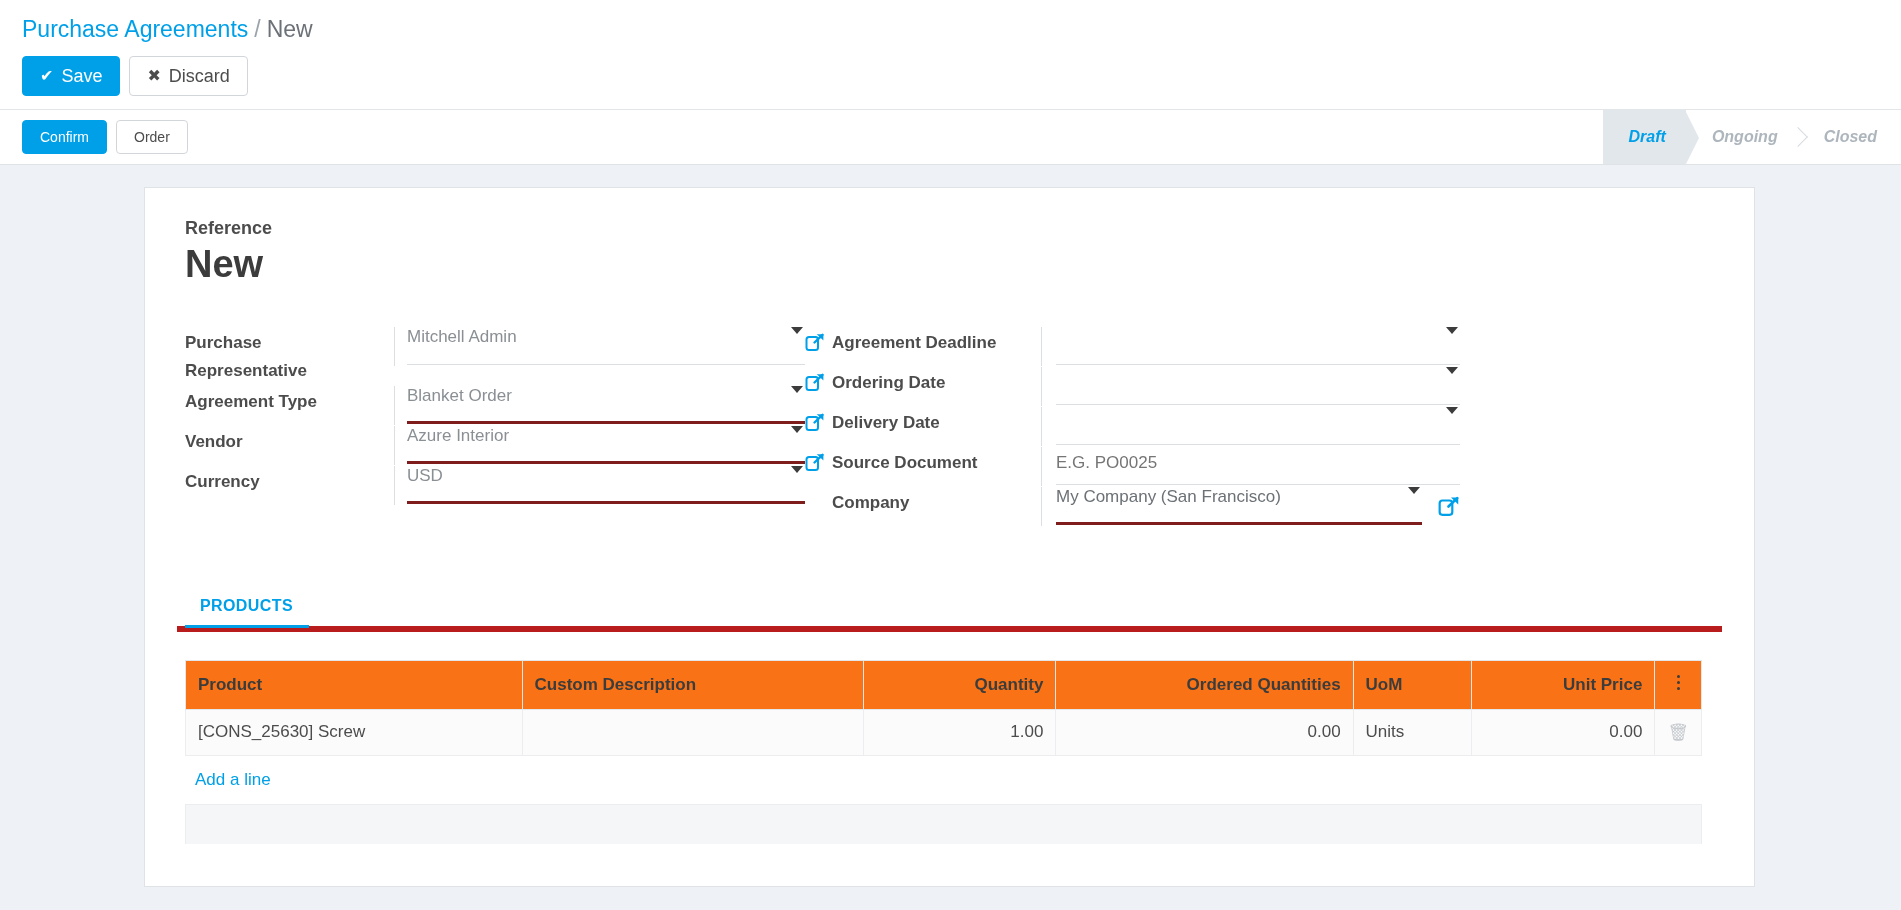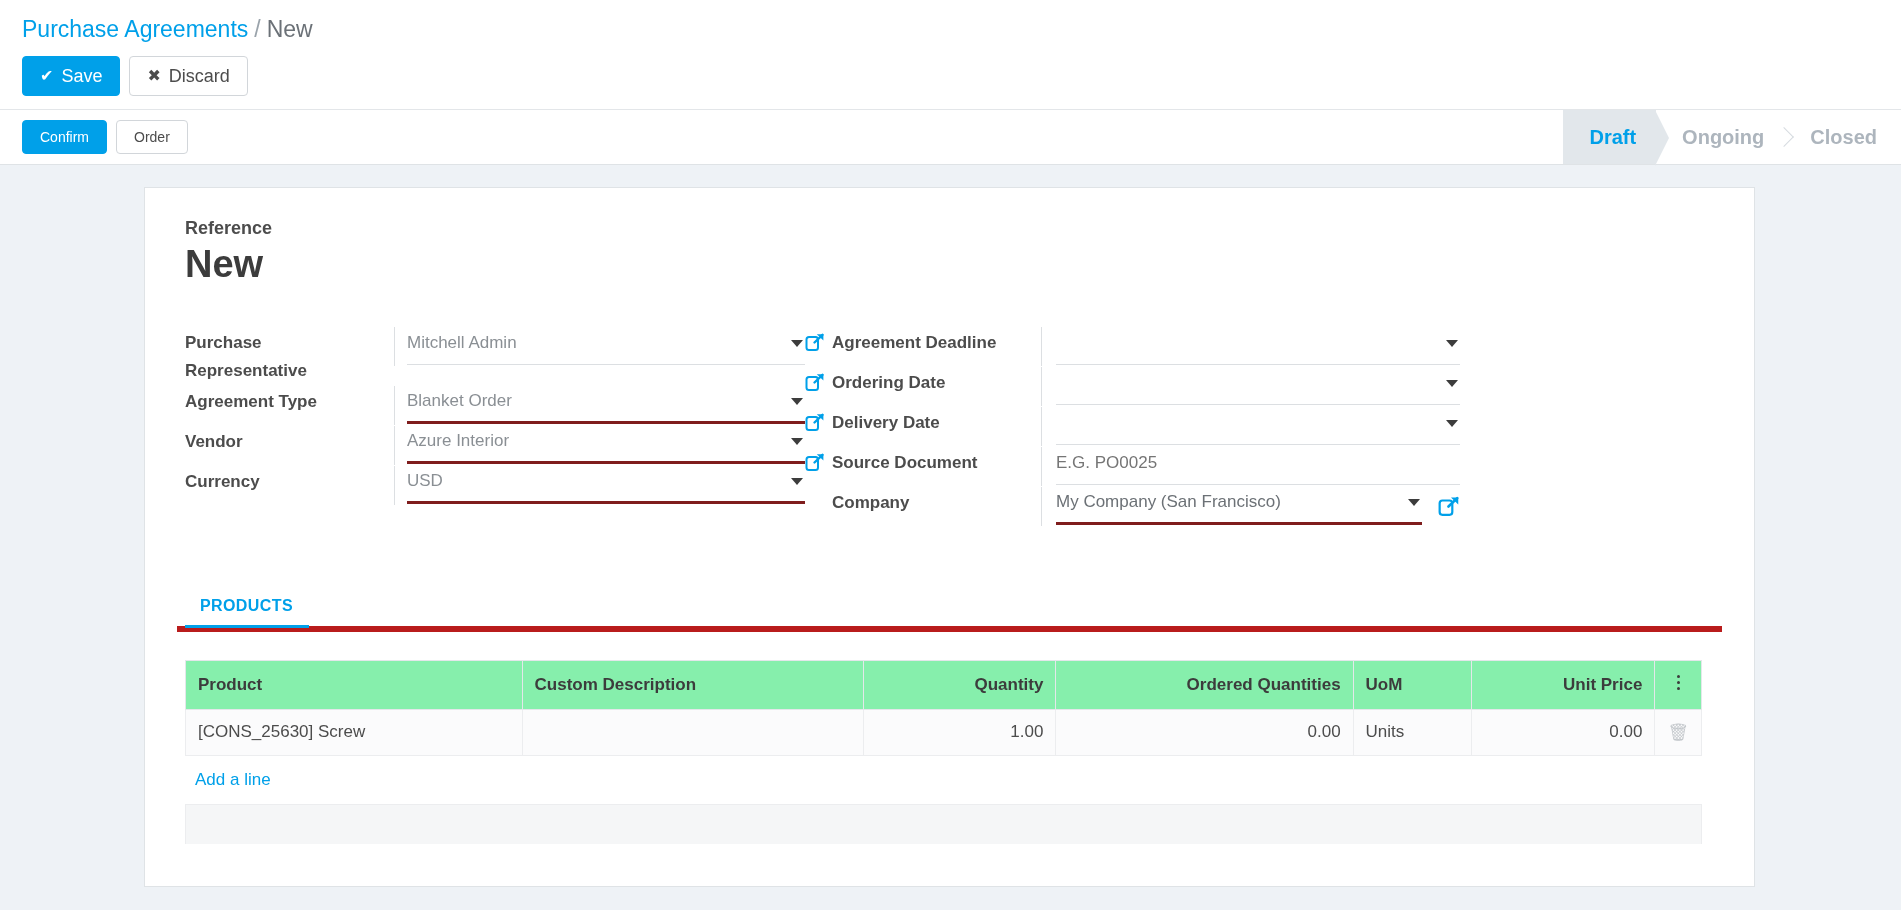--- a/index.html
+++ b/index.html
@@ -67,26 +67,27 @@
     position: absolute;
     right: 0; top: 0;
     height: 100%;
     display: flex;
     align-items: stretch;
   }
   .status-item {
     display: flex;
     align-items: center;
     padding: 0 20px 0 26px;
-    font-size: 20px;
+    font-size: 16px;
     font-weight: bold;
     color: #adb5bd;
     position: relative;
     cursor: pointer;
     background: transparent;
+    font-style: italic;
   }
   .status-item.active {
     color: #00a0e9;
     background: #e2e7eb;
   }
   .status-item.active::after {
     content: "";
     position: absolute;
     right: -13px; top: 0;
     width: 0; height: 0;
@@ -161,21 +162,20 @@
   .fctl {
     flex: 1;
     border-left: 1px solid #dcdfe2;
     padding-left: 12px;
     min-height: 39px;
   }
   .fctl.no-rule { border-left: none; padding-left: 0; }
 
   .field {
     display: flex;
-    align-items: center;
     height: 38px;
     border-bottom: 1px solid #dcdfe2;
     padding: 0 2px 4px 0;
   }
   .field.solid { border-bottom: 3px solid #7f1d1d; }
   .field .val {
     flex: 1;
     font-size: 17px;
     color: #8a8f94;
     white-space: nowrap;
@@ -245,21 +245,21 @@
   }
 
   
   .tbl-wrap { padding: 0 8px 0 8px; margin-top: 28px; }
   table.lines {
     width: 1517px;
     border-collapse: collapse;
     font-size: 17px;
   }
   table.lines thead th {
-    background: #86efac;
+    background: #f97316;
     color: #3c3c3c;
     font-weight: bold;
     border: 1px solid #e4e7ea;
     padding: 11px 12px;
     text-align: right;
     white-space: nowrap;
   }
   table.lines thead th.l { text-align: left; }
   table.lines tbody td {
     background: #fbfbfc;

